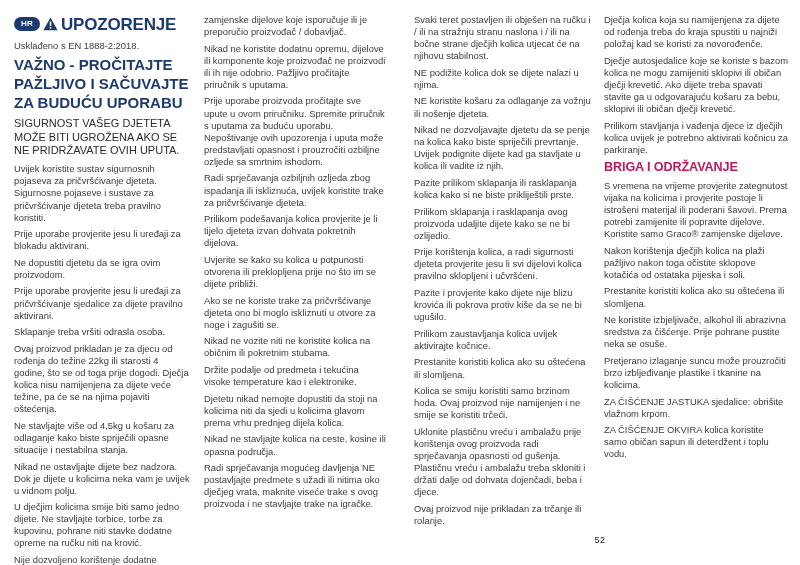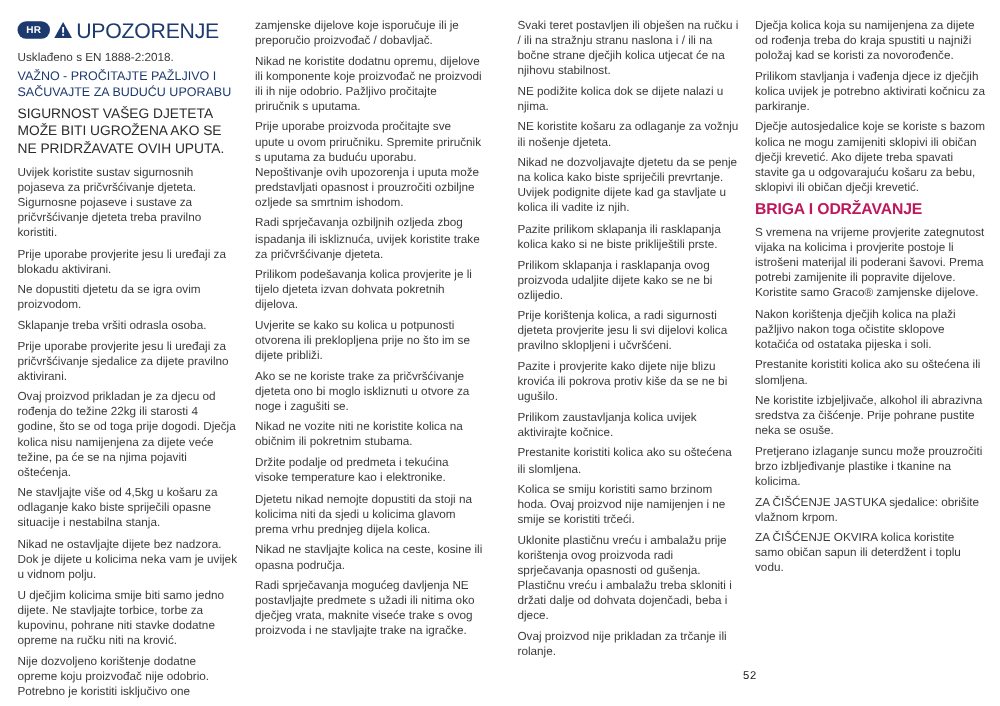--- a/index.html
+++ b/index.html
@@ -65,36 +65,36 @@
     background: #1d3a6e;
     color: #ffffff;
     font-size: 8px;
     font-weight: bold;
     letter-spacing: 0.3px;
     line-height: 1;
   }
   .warn-tri { display: inline-flex; align-items: center; }
   .warn-title {
     font-size: 17px;
-    font-weight: normal;
+    font-weight: bold;
     color: #1d3a6e;
     letter-spacing: -0.2px;
     line-height: 1;
   }
 
   
   .std-line {
     font-size: 9.4px;
     color: #3b3b3b;
     line-height: 1.28;
     margin: 0 0 4px 0;
   }
   .blue-bold {
-    font-size: 10px;
-    font-weight: normal;
+    font-size: 15px;
+    font-weight: bold;
     color: #1d3a6e;
     line-height: 1.26;
     margin: 0 0 4px 0;
   }
   .dark-caps {
     font-size: 11px;
     color: #2b2b2b;
     line-height: 1.26;
     margin: 0 0 5px 0;
   }
@@ -155,22 +155,22 @@
         <div class="std-line">Usklađeno s EN 1888-2:2018.</div>
 
         <div class="blue-bold">VAŽNO - PROČITAJTE PAŽLJIVO I SAČUVAJTE ZA BUDUĆU UPORABU</div>
 
         <div class="dark-caps">SIGURNOST VAŠEG DJETETA MOŽE BITI UGROŽENA AKO SE NE PRIDRŽAVATE OVIH UPUTA.</div>
 
         <div>
           <p class="para">Uvijek koristite sustav sigurnosnih pojaseva za pričvršćivanje djeteta. Sigurnosne pojaseve i sustave za pričvršćivanje djeteta treba pravilno koristiti.</p>
           <p class="para">Prije uporabe provjerite jesu li uređaji za blokadu aktivirani.</p>
           <p class="para">Ne dopustiti djetetu da se igra ovim proizvodom.</p>
+          <p class="para">Prije uporabe provjerite jesu li uređaji za pričvršćivanje sjedalice za dijete pravilno aktivirani.</p>
           <p class="para">Sklapanje treba vršiti odrasla osoba.</p>
-          <p class="para">Prije uporabe provjerite jesu li uređaji za pričvršćivanje sjedalice za dijete pravilno aktivirani.</p>
           <p class="para">Ovaj proizvod prikladan je za djecu od rođenja do težine 22kg ili starosti 4 godine, što se od toga prije dogodi. Dječja kolica nisu namijenjena za dijete veće težine, pa će se na njima pojaviti oštećenja.</p>
           <p class="para">Ne stavljajte više od 4,5kg u košaru za odlaganje kako biste spriječili opasne situacije i nestabilna stanja.</p>
           <p class="para">Nikad ne ostavljajte dijete bez nadzora. Dok je dijete u kolicima neka vam je uvijek u vidnom polju.</p>
           <p class="para">U dječjim kolicima smije biti samo jedno dijete. Ne stavljajte torbice, torbe za kupovinu, pohrane niti stavke dodatne opreme na ručku niti na krović.</p>
           <p class="para">Nije dozvoljeno korištenje dodatne opreme koju proizvođač nije odobrio. Potrebno je koristiti isključivo one</p>
         </div>
       </div>
 
       <div class="col col-2">
         <p class="para">zamjenske dijelove koje isporučuje ili je preporučio proizvođač / dobavljač.</p>
@@ -207,22 +207,22 @@
         <p class="para">Pazite i provjerite kako dijete nije blizu krovića ili pokrova protiv kiše da se ne bi ugušilo.</p>
         <p class="para">Prilikom zaustavljanja kolica uvijek aktivirajte kočnice.</p>
         <p class="para">Prestanite koristiti kolica ako su oštećena ili slomljena.</p>
         <p class="para">Kolica se smiju koristiti samo brzinom hoda. Ovaj proizvod nije namijenjen i ne smije se koristiti trčeći.</p>
         <p class="para">Uklonite plastičnu vreću i ambalažu prije korištenja ovog proizvoda radi sprječavanja opasnosti od gušenja. Plastičnu vreću i ambalažu treba skloniti i držati dalje od dohvata dojenčadi, beba i djece.</p>
         <p class="para">Ovaj proizvod nije prikladan za trčanje ili rolanje.</p>
       </div>
 
       <div class="col col-2">
         <p class="para">Dječja kolica koja su namijenjena za dijete od rođenja treba do kraja spustiti u najniži položaj kad se koristi za novorođenče.</p>
+        <p class="para">Dječje autosjedalice koje se koriste s bazom kolica ne mogu zamijeniti sklopivi ili običan dječji krevetić. Ako dijete treba spavati stavite ga u odgovarajuću košaru za bebu, sklopivi ili običan dječji krevetić.</p>
         <p class="para">Prilikom stavljanja i vađenja djece iz dječjih kolica uvijek je potrebno aktivirati kočnicu za parkiranje.</p>
-        <p class="para">Dječje autosjedalice koje se koriste s bazom kolica ne mogu zamijeniti sklopivi ili običan dječji krevetić. Ako dijete treba spavati stavite ga u odgovarajuću košaru za bebu, sklopivi ili običan dječji krevetić.</p>
 
         <div class="section-head">BRIGA I ODRŽAVANJE</div>
 
         <p class="para">S vremena na vrijeme provjerite zategnutost vijaka na kolicima i provjerite postoje li istrošeni materijal ili poderani šavovi. Prema potrebi zamijenite ili popravite dijelove. Koristite samo Graco® zamjenske dijelove.</p>
         <p class="para">Nakon korištenja dječjih kolica na plaži pažljivo nakon toga očistite sklopove kotačića od ostataka pijeska i soli.</p>
         <p class="para">Prestanite koristiti kolica ako su oštećena ili slomljena.</p>
         <p class="para">Ne koristite izbjeljivače, alkohol ili abrazivna sredstva za čišćenje. Prije pohrane pustite neka se osuše.</p>
         <p class="para">Pretjerano izlaganje suncu može prouzročiti brzo izbljeđivanje plastike i tkanine na kolicima.</p>
         <p class="para">ZA ČIŠĆENJE JASTUKA sjedalice: obrišite vlažnom krpom.</p>
         <p class="para">ZA ČIŠĆENJE OKVIRA kolica koristite samo običan sapun ili deterdžent i toplu vodu.</p>

